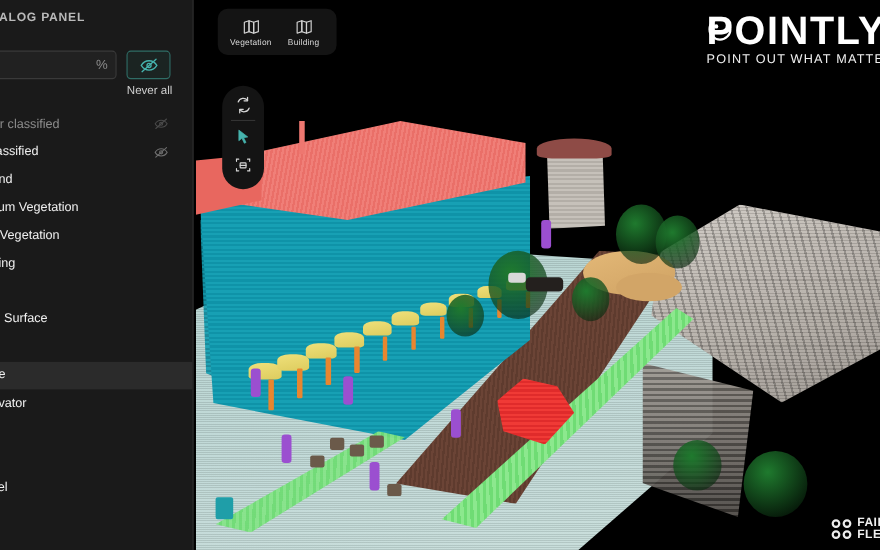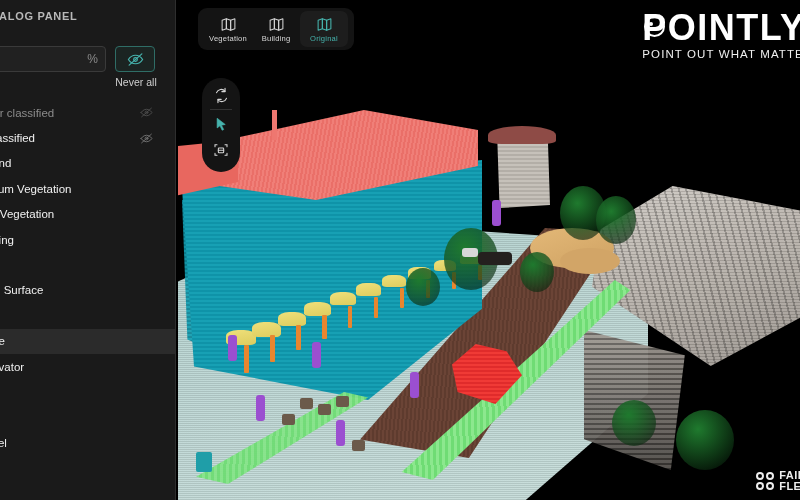--- a/index.html
+++ b/index.html
@@ -321,28 +321,20 @@
         <span class="tab-label">Vegetation</span>
       </div>
       <div class="tab">
         <svg width="17" height="17" viewBox="0 0 24 24" fill="none" stroke="#d2d2d2" stroke-width="1.5" stroke-linejoin="round">
           <path d="M3 6l6-2v14l-6 2z"></path>
           <path d="M9 4l6 2v14l-6-2z"></path>
           <path d="M15 6l6-2v14l-6 2z"></path>
         </svg>
         <span class="tab-label">Building</span>
       </div>
-      <div class="tab active">
-        <svg width="17" height="17" viewBox="0 0 24 24" fill="none" stroke="#46b3ad" stroke-width="1.5" stroke-linejoin="round">
-          <path d="M3 6l6-2v14l-6 2z"></path>
-          <path d="M9 4l6 2v14l-6-2z"></path>
-          <path d="M15 6l6-2v14l-6 2z"></path>
-        </svg>
-        <span class="tab-label">Original</span>
-      </div>
     </div>
 
   <div id="tools">
     <div class="tool">
       <svg width="17" height="17" viewBox="0 0 24 24" fill="none" stroke="#d6d6d6" stroke-width="1.6" stroke-linecap="round" stroke-linejoin="round">
         <path d="M5 8a7 7 0 0 1 12-2"></path>
           <polyline points="17 2 17 6.5 12.5 6.5"></polyline>
         <path d="M19 16a7 7 0 0 1-12 2"></path>
           <polyline points="7 22 7 17.5 11.5 17.5"></polyline>
       </svg>

